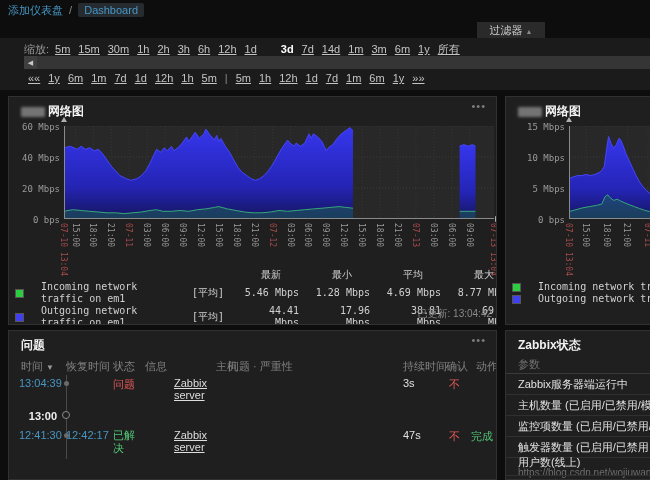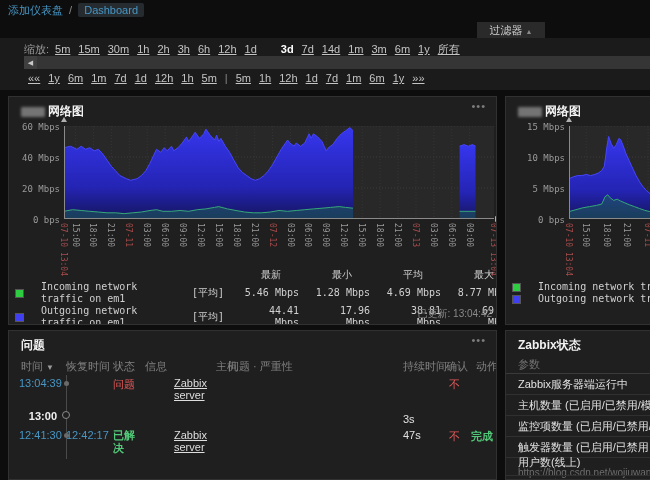--- a/index.html
+++ b/index.html
@@ -26,21 +26,21 @@
   .lgswatch{width:9px;height:9px;border:1px solid #555;box-sizing:border-box;}
   .updated{position:absolute;color:#8a8a8a;font-size:10px;}
   .th{position:absolute;color:#808080;font-size:11px;white-space:nowrap;}
   .tlink{color:#4796c4;font-size:11px;cursor:pointer;white-space:nowrap;}
   .hostlink{color:#dedede;text-decoration:underline;cursor:pointer;font-size:11px;display:inline-block;width:44px;}
   .badge{position:absolute;border-radius:2px;padding:2px 6px;font-size:11px;line-height:14px;color:#262626;width:163px;cursor:pointer;}
   .badge span{text-decoration:underline;}
   .warn{background:#ec9b4c;}
   .resv{background:#62d5a1;}
   .red{color:#e45959;}
-  .green{color:#52c878;font-weight:bold;}
+  .green{color:#52c878;}
   .timeline{position:absolute;width:1px;background:#4a4a4a;}
   .tdot{position:absolute;width:5px;height:5px;border-radius:50%;background:#6a6a6a;}
   .tcirc{position:absolute;width:8px;height:8px;border-radius:50%;border:1px solid #8a8a8a;background:#1f1f1f;box-sizing:border-box;}
   .statusrow{height:20px;line-height:20px;border-bottom:1px solid #303030;color:#e0e0e0;font-size:11px;
              padding-left:12px;white-space:nowrap;overflow:hidden;}
   .arr-up{width:0;height:0;border-left:3px solid transparent;border-right:3px solid transparent;border-bottom:5px solid #b0b0b0;position:absolute;}
   .arr-right{width:0;height:0;border-top:3px solid transparent;border-bottom:3px solid transparent;border-left:5px solid #b0b0b0;position:absolute;}
   .scrolltrack{position:absolute;background:#2c2c2c;height:13px;}
   .scrollhandle{position:absolute;background:#353535;height:13px;}
   .scrollbtn{position:absolute;width:13px;height:13px;background:#3f3f3f;color:#c8c8c8;font-size:7px;
@@ -256,21 +256,21 @@
   <div class="timeline" style="left:57px;top:44px;height:84px;"></div>
   <div class="tdot" style="left:55px;top:50px;"></div>
   <div class="tcirc" style="left:53px;top:80px;"></div>
   <div class="tdot" style="left:55px;top:102px;"></div>
 
   <div class="abs tlink" style="left:10px;top:46px;">13:04:39</div>
   <div class="abs red" style="left:104px;top:46px;width:30px;">问题</div>
   <div class="abs" style="left:165px;top:46px;">
     <span class="hostlink">Zabbix server</span>
   </div>
-  <div class="abs" style="left:394px;top:46px;color:#e0e0e0;margin-top:36px;">3s</div>
+  <div class="abs" style="left:394px;top:46px;color:#e0e0e0;">3s</div>
   <div class="abs red" style="left:440px;top:46px;cursor:pointer;">不</div>
 
   <div class="abs" style="left:14px;top:79px;width:34px;text-align:right;color:#f0f0f0;font-weight:bold;font-size:11px;">13:00</div>
 
   <div class="abs tlink" style="left:10px;top:98px;">12:41:30</div>
   <div class="abs tlink" style="left:57px;top:98px;">12:42:17</div>
   <div class="abs green" style="left:104px;top:98px;width:26px;word-break:break-all;line-height:13px;">已解决</div>
   <div class="abs" style="left:165px;top:98px;">
     <span class="hostlink">Zabbix server</span>
   </div>

